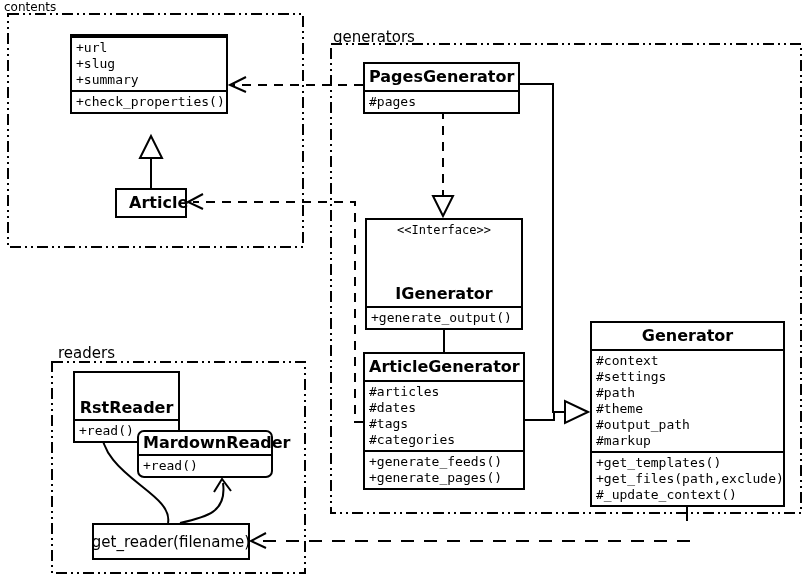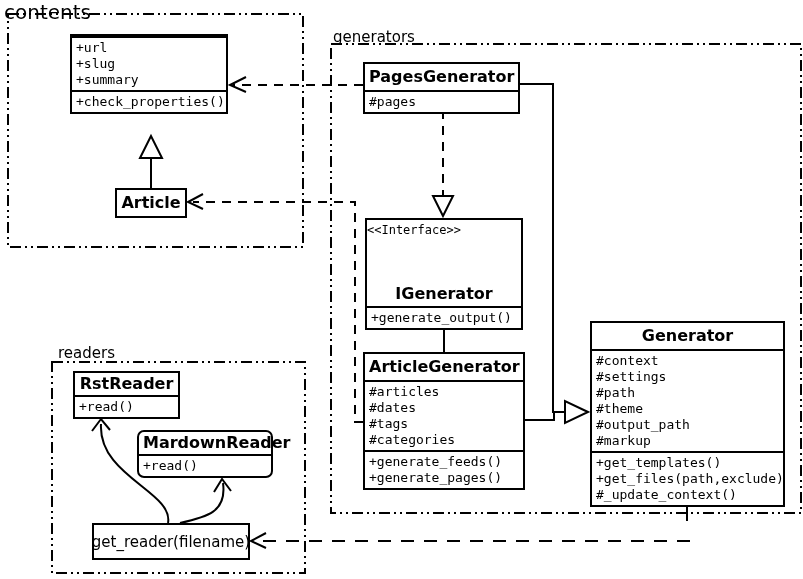--- a/index.html
+++ b/index.html
@@ -13,21 +13,21 @@
     background:transparent;padding:0 2px;white-space:nowrap;
   }
   .uml-class{
     position:absolute;background:#fff;border:2px solid #000;box-sizing:border-box;
   }
   .uml-title{
     font:bold 16px/24px "DejaVu Sans",sans-serif;text-align:center;
     padding:1px 4px;white-space:nowrap;
   }
   .uml-stereo{
-    font:12px/15px "DejaVu Sans Mono",monospace;
+    font:12px/15px "DejaVu Sans Mono",monospace;text-align:center;
     padding-top:3px;white-space:nowrap;
   }
   .uml-sec{border-top:2px solid #000;padding:2px 4px;}
   .uml-row{
     font:13px/16px "DejaVu Sans Mono",monospace;white-space:pre;text-align:left;
   }
   .plain-box{
     position:absolute;background:#fff;border:2px solid #000;box-sizing:border-box;
     display:flex;align-items:center;justify-content:center;
     font:15px "DejaVu Sans",sans-serif;white-space:nowrap;
@@ -68,36 +68,36 @@
     <line x1="690" y1="541" x2="258" y2="541" stroke="#000" stroke-width="2" stroke-dasharray="13 10"></line>
     <path d="M266,533 L251,541 L266,548" fill="none" stroke="#000" stroke-width="2"></path>
 
     <path d="M168,523 C174,492 98,476 101,424" fill="none" stroke="#000" stroke-width="2"></path>
     <path d="M92,431 L101,419 L110,430" fill="none" stroke="#000" stroke-width="2"></path>
 
     <path d="M180,523 C207,517 227,512 223,483" fill="none" stroke="#000" stroke-width="2"></path>
     <path d="M214,492 L222,479 L231,491" fill="none" stroke="#000" stroke-width="2"></path>
   </svg>
 
-  <div class="pkg-label" style="left:2px;top:0px;font-size:20px;">contents</div>
+  <div class="pkg-label" style="left:2px;top:0px;font-size:12px;">contents</div>
   <div class="pkg-label" style="left:331px;top:28px;">generators</div>
   <div class="pkg-label" style="left:56px;top:344px;">readers</div>
 
   <div class="uml-class" style="left:70px;top:34px;width:158px;">
     <div class="uml-sec">
       <div class="uml-row">+url</div>
       <div class="uml-row">+slug</div>
       <div class="uml-row">+summary</div>
     </div>
     <div class="uml-sec">
       <div class="uml-row">+check_properties()</div>
     </div>
   </div>
 
-  <div class="uml-class" style="left:115px;top:188px;width:72px;">
+  <div class="uml-class" style="left:115px;top:188px;width:72px;padding-left:8px;">
     <div class="uml-title">Article</div>
   </div>
 
   <div class="uml-class" style="left:363px;top:62px;width:157px;">
     <div class="uml-title">PagesGenerator</div>
     <div class="uml-sec">
       <div class="uml-row">#pages</div>
     </div>
   </div>
 
@@ -134,21 +134,21 @@
       <div class="uml-row">#markup</div>
     </div>
     <div class="uml-sec">
       <div class="uml-row">+get_templates()</div>
       <div class="uml-row">+get_files(path,exclude)</div>
       <div class="uml-row">#_update_context()</div>
     </div>
   </div>
 
   <div class="uml-class" style="left:73px;top:371px;width:107px;">
-    <div class="uml-title" style="line-height:20px;">RstReader</div>
+    <div class="uml-title" style="line-height:20px;margin-top:24px;">RstReader</div>
     <div class="uml-sec">
       <div class="uml-row">+read()</div>
     </div>
   </div>
 
   <div class="uml-class" style="left:137px;top:430px;width:136px;border-radius:7px;">
     <div class="uml-title" style="line-height:20px;">MardownReader</div>
     <div class="uml-sec">
       <div class="uml-row">+read()</div>
     </div>

